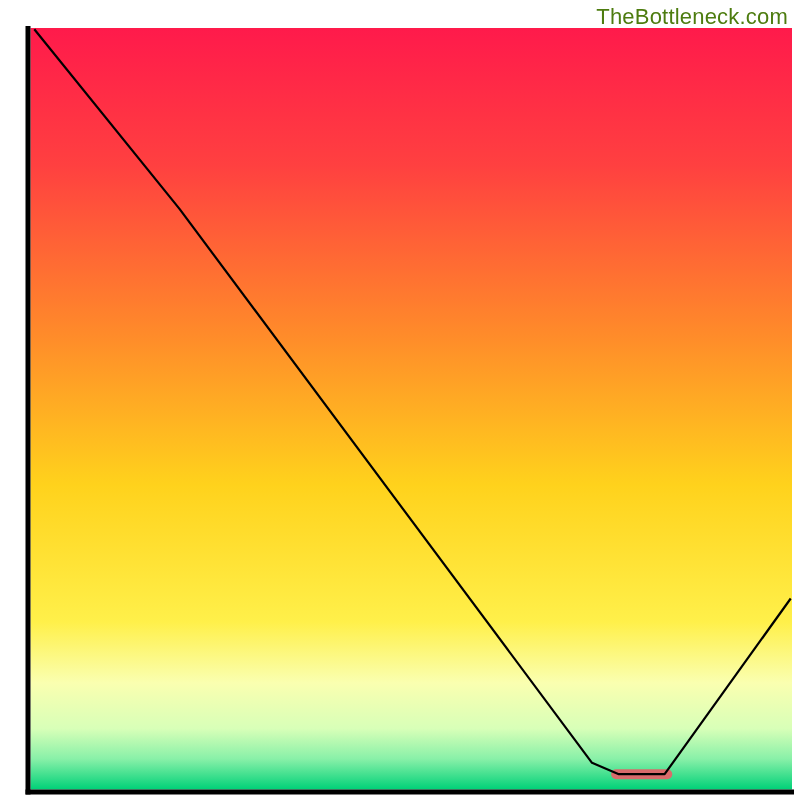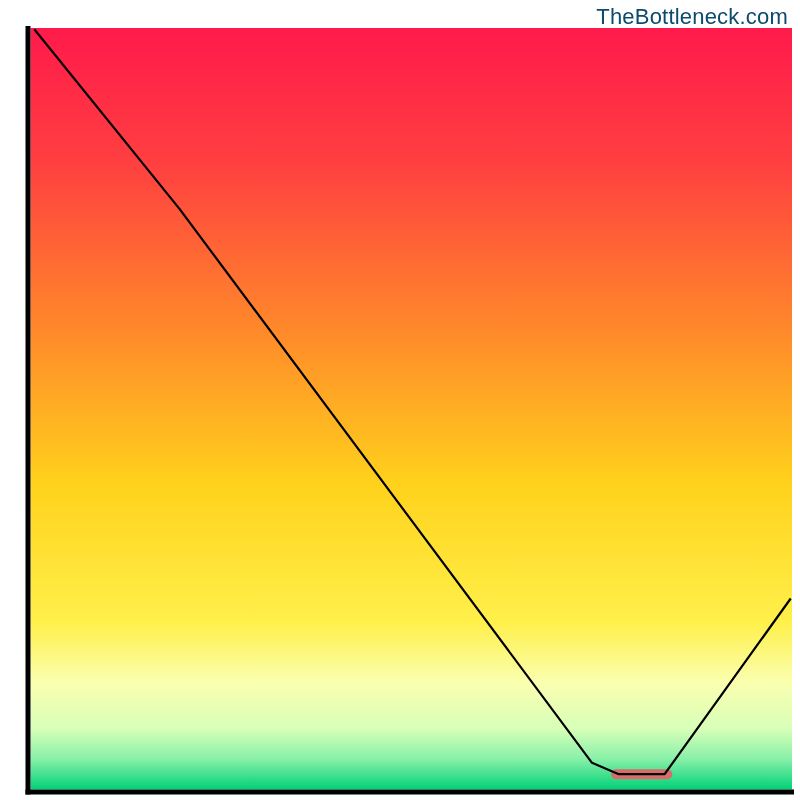--- a/index.html
+++ b/index.html
@@ -12,21 +12,21 @@
   }
   .container {
     position: relative;
     width: 800px;
     height: 800px;
   }
   .watermark {
     position: absolute;
     top: 4px;
     right: 12px;
-    color: #0c4a6e;
+    color: #4d7c0f;
     font-size: 22px;
     font-weight: 500;
     letter-spacing: 0.2px;
   }
   svg {
     display: block;
   }
 </style>
 </head>
 <body>

